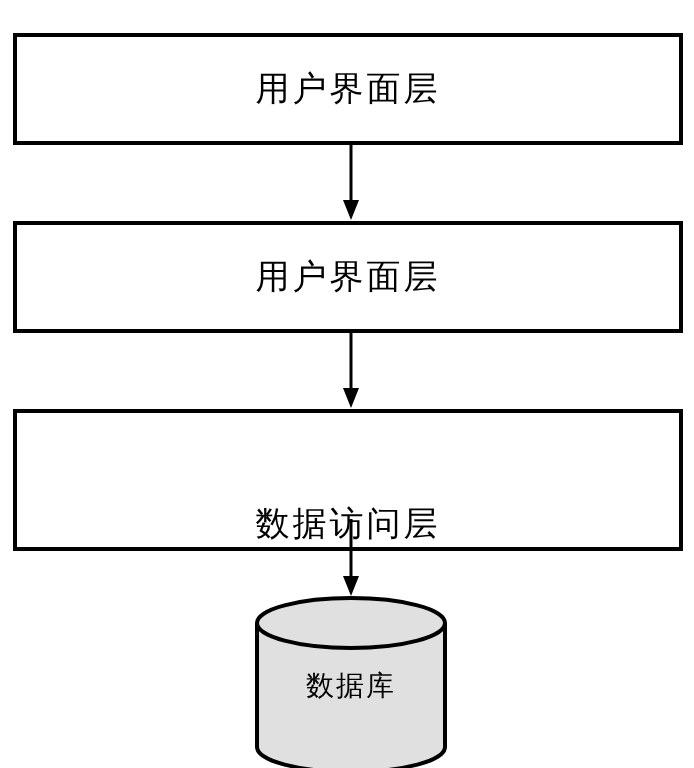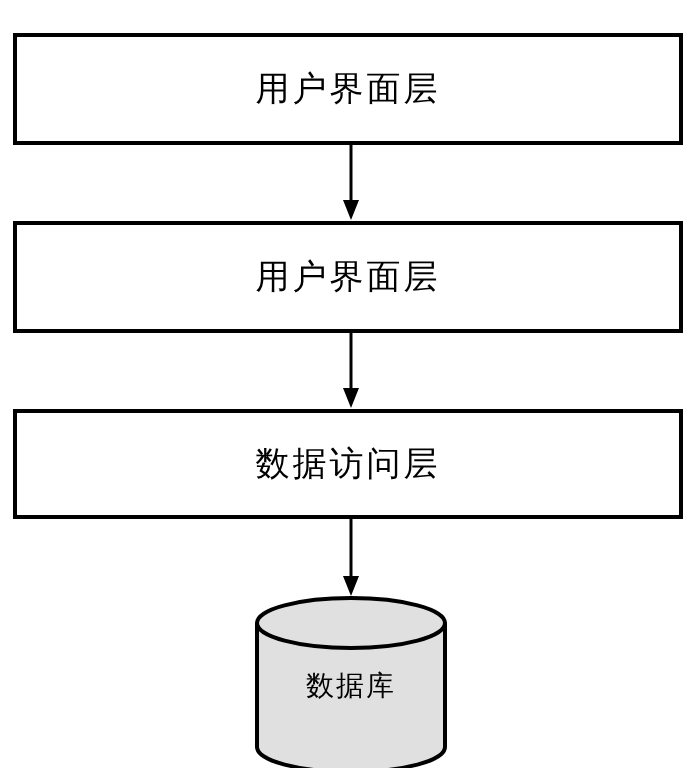--- a/index.html
+++ b/index.html
@@ -28,21 +28,21 @@
     justify-content: center;
   }
   .layer-box .label {
     font-size: 34px;
     letter-spacing: 3px;
     color: #000000;
     white-space: nowrap;
   }
   .box-1 { top: 14px;  height: 112px; }
   .box-2 { top: 202px; height: 112px; }
-  .box-3 { top: 390px; height: 110px; }
+  .box-3 { top: 390px; height: 142px; align-items: flex-end; }
   .overlay {
     position: absolute;
     left: 0;
     top: 0;
     width: 694px;
     height: 768px;
     pointer-events: none;
   }
   .cyl-label {
     font-size: 28px;

